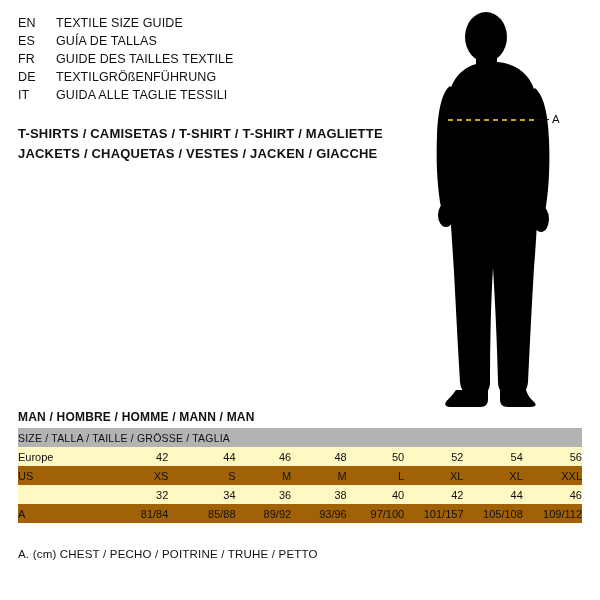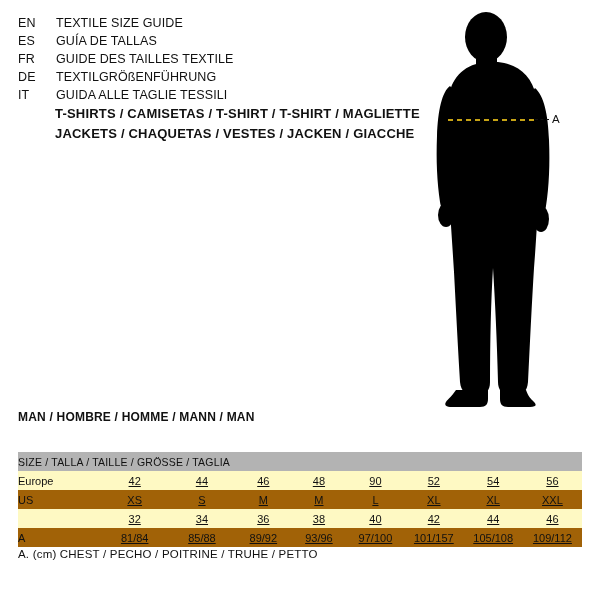--- a/index.html
+++ b/index.html
@@ -42,23 +42,22 @@
     flex: 0 0 38px;
   }
   .lang-text {
     white-space: nowrap;
   }
 
   
   .cat-block {
     position: absolute;
     left: 18px;
-    top: 104px;
+    top: 124px;
     width: 420px;
-    margin-left: 37px;
   }
   .cat-line {
     font-size: 13px;
     font-weight: bold;
     letter-spacing: 0.2px;
     line-height: 20px;
     color: #111111;
     white-space: nowrap;
   }
 
@@ -97,21 +96,21 @@
     font-size: 12px;
     font-weight: bold;
     letter-spacing: 0.2px;
     color: #111111;
     white-space: nowrap;
   }
 
   table.size-table {
     position: absolute;
     left: 18px;
-    top: 452px;
+    top: 428px;
     width: 564px;
     border-collapse: collapse;
     font-size: 11px;
     color: #111111;
   }
   table.size-table td {
     height: 19px;
     padding: 0;
     vertical-align: middle;
     white-space: nowrap;
@@ -127,23 +126,22 @@
   }
   .row-plain td {
     background: #fef9c3;
   }
   td.c-label {
     width: 84px;
     padding-left: 3px;
   }
   td.c-val {
     width: 68px;
-    text-align: center;
+    text-align: right;
     padding-left: 2px;
-    text-decoration: underline;
   }
 
   .foot-note {
     position: absolute;
     left: 18px;
     top: 548px;
     font-size: 11.5px;
     color: #111111;
     letter-spacing: 0.2px;
     white-space: nowrap;
@@ -226,21 +224,21 @@
         <td class="c-val"></td>
         <td class="c-val"></td>
         <td class="c-val"></td>
       </tr>
       <tr class="row-plain">
         <td class="c-label">Europe</td>
         <td class="c-val">42</td>
         <td class="c-val">44</td>
         <td class="c-val">46</td>
         <td class="c-val">48</td>
-        <td class="c-val">90</td>
+        <td class="c-val">50</td>
         <td class="c-val">52</td>
         <td class="c-val">54</td>
         <td class="c-val">56</td>
       </tr>
       <tr class="row-alt">
         <td class="c-label">US</td>
         <td class="c-val">XS</td>
         <td class="c-val">S</td>
         <td class="c-val">M</td>
         <td class="c-val">M</td>

